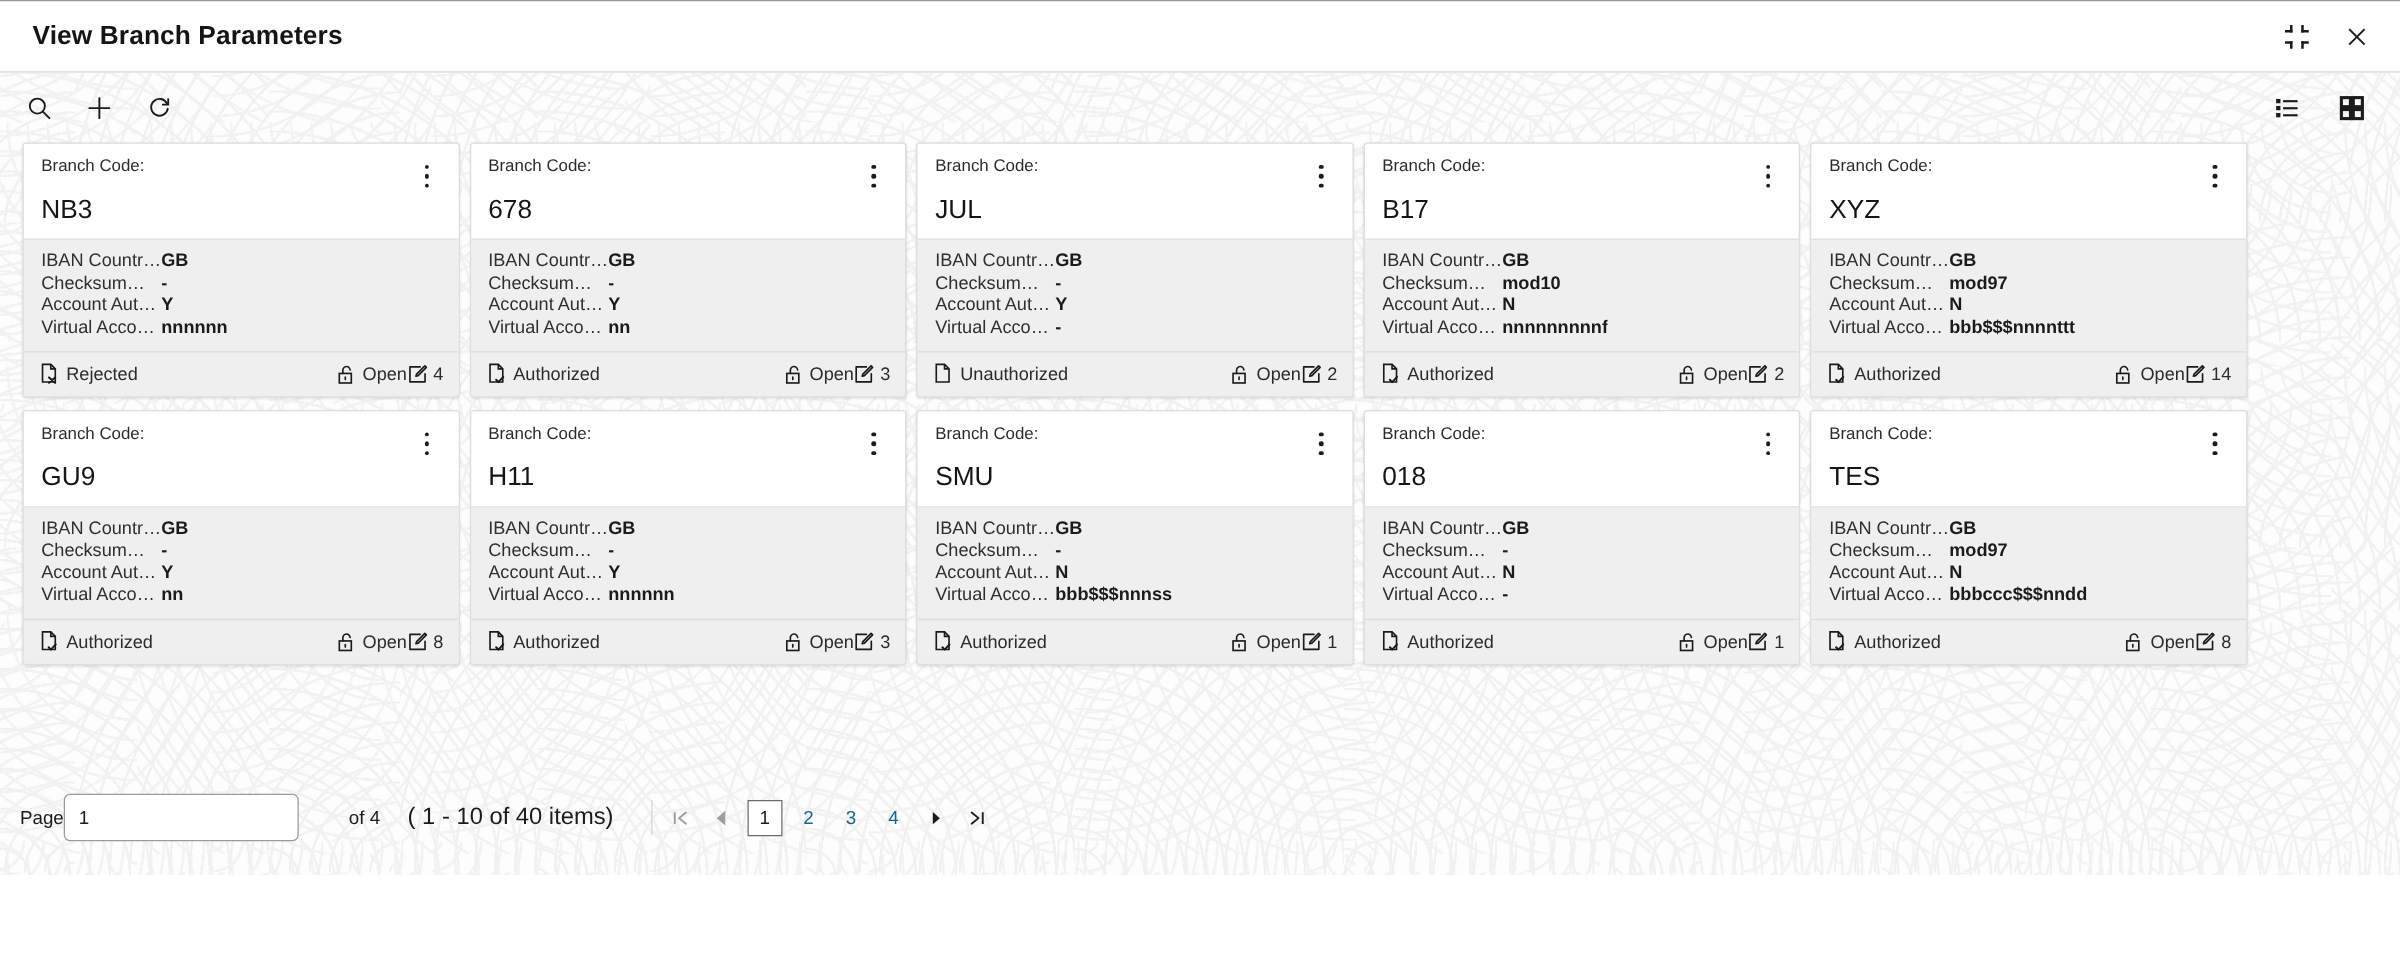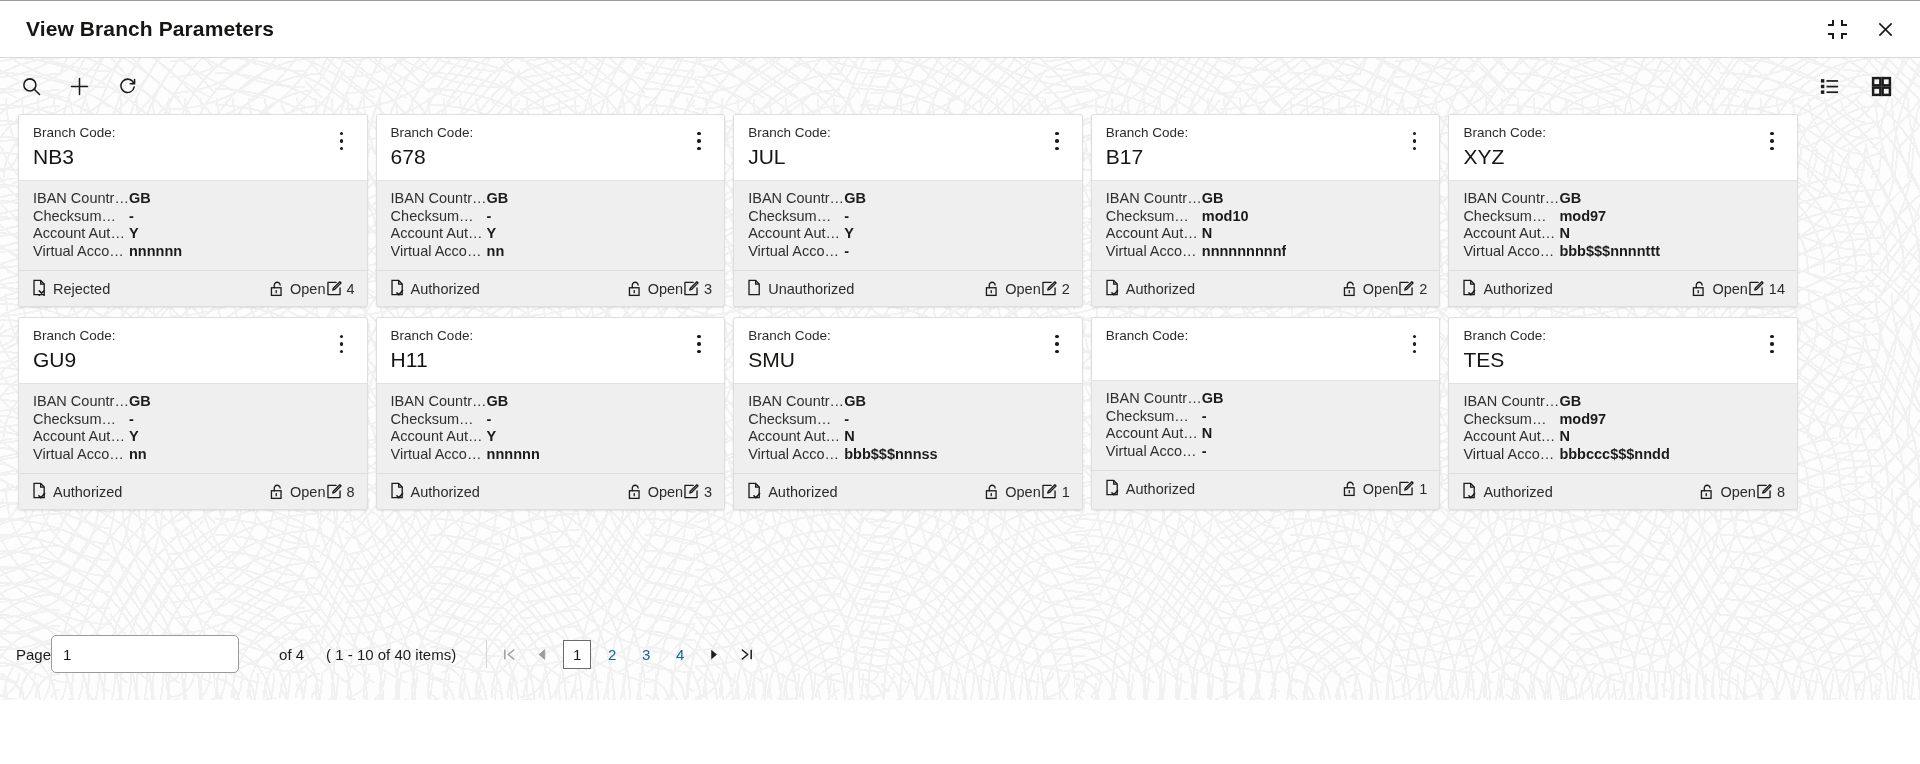--- a/index.html
+++ b/index.html
@@ -121,21 +121,21 @@
     display: flex; align-items: flex-start;
     min-height: 62px;
   }
   .card-head-texts { flex: 1 1 auto; min-width: 0; }
   .card-label {
     font-size: 13.5px; color: #2b2b2b; line-height: 17px;
     white-space: nowrap; overflow: hidden; text-overflow: ellipsis;
   }
   .card-code {
     font-size: 21px; color: #161513; line-height: 27px;
-    margin-top: 2px;
+    margin-top: 13px;
     white-space: nowrap; overflow: hidden; text-overflow: ellipsis;
   }
   .kebab {
     width: 22px; height: 26px; margin-top: 4px;
     display: flex; flex-direction: column; align-items: center; justify-content: center;
     gap: 4px; cursor: pointer; flex: 0 0 22px;
     background: none; border: none; padding: 0;
   }
   .kebab span { width: 3.5px; height: 3.5px; border-radius: 50%; background: #1b1b1b; display: block; }
 
@@ -182,21 +182,21 @@
   .pager-input {
     width: 188px; height: 38px;
     border: 1px solid #9b9b9b; border-radius: 5px;
     background: #ffffff;
     font-family: "Liberation Sans", sans-serif;
     font-size: 15px; color: #1b1b1b;
     padding: 0 11px;
     outline: none;
   }
   .pager-of { font-size: 15px; color: #1b1b1b; margin-left: 40px; }
-  .pager-count { font-size: 15px; color: #1b1b1b; margin-left: 22px; }
+  .pager-count { font-size: 19px; color: #1b1b1b; margin-left: 22px; }
   .pager-nav {
     display: flex; align-items: center;
     margin-left: 28px;
     gap: 0;
   }
   .pg-btn {
     min-width: 29px; height: 30px;
     display: flex; align-items: center; justify-content: center;
     cursor: pointer; background: none; border: none; padding: 0 4px;
     font-size: 15px;
@@ -734,20 +734,21 @@
                     <path d="M15.6 1.3 L17 2.7 L9.6 10.1 L7.6 10.7 L8.2 8.7 Z" fill="none" stroke="#1b1b1b" stroke-width="1.5" stroke-linejoin="round"></path>
                   </svg>
                   <span>1</span>
                 </span>
               </div>
             </div>
             <div class="card">
               <div class="card-head">
                 <div class="card-head-texts">
                   <div class="card-label">Branch Code:</div>
+                  <div class="card-code">018</div>
                 </div>
                 <button class="kebab">
                   <span></span>
                   <span></span>
                   <span></span>
                 </button>
               </div>
               <div class="card-body">
                 <div class="crow">
                   <span class="k">IBAN Country…</span>

